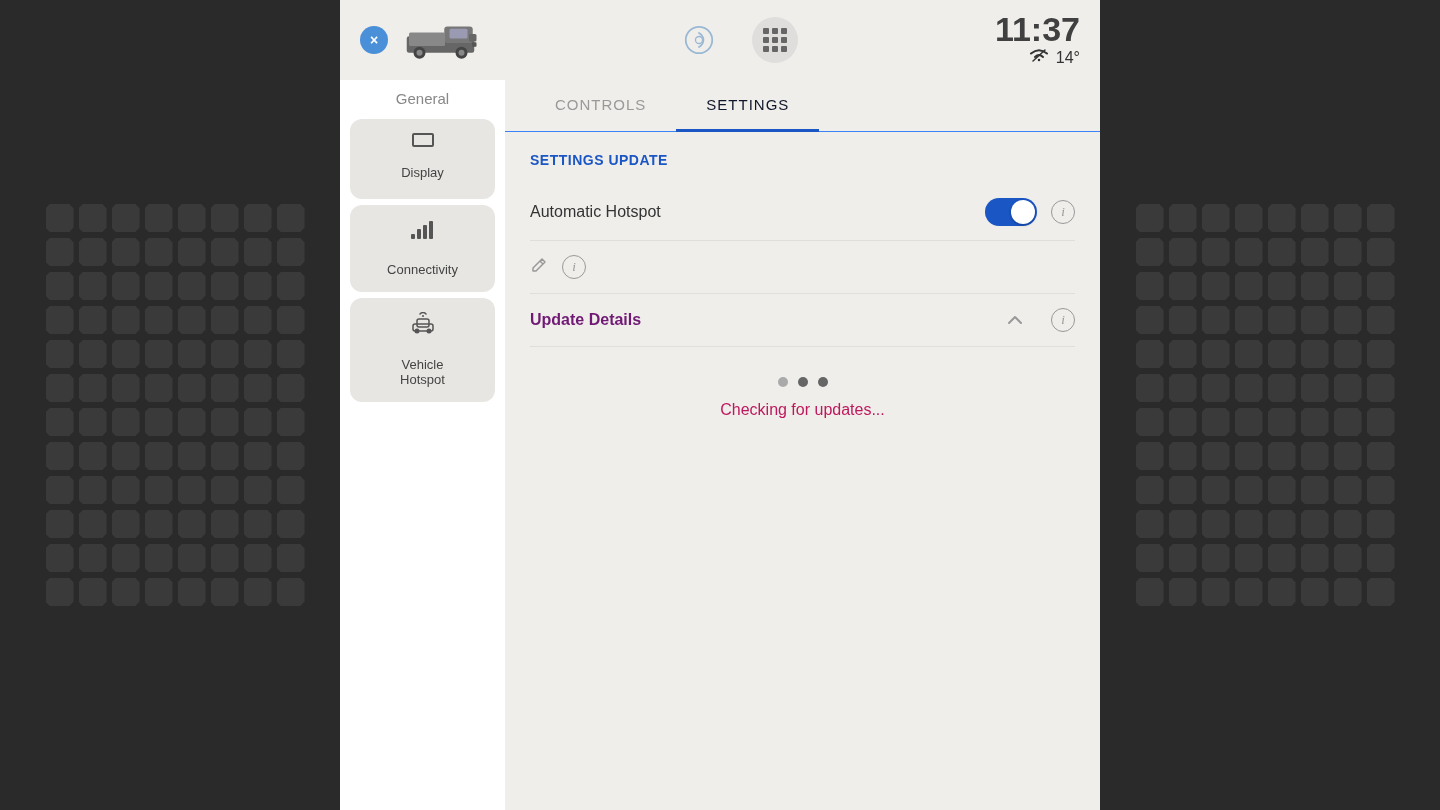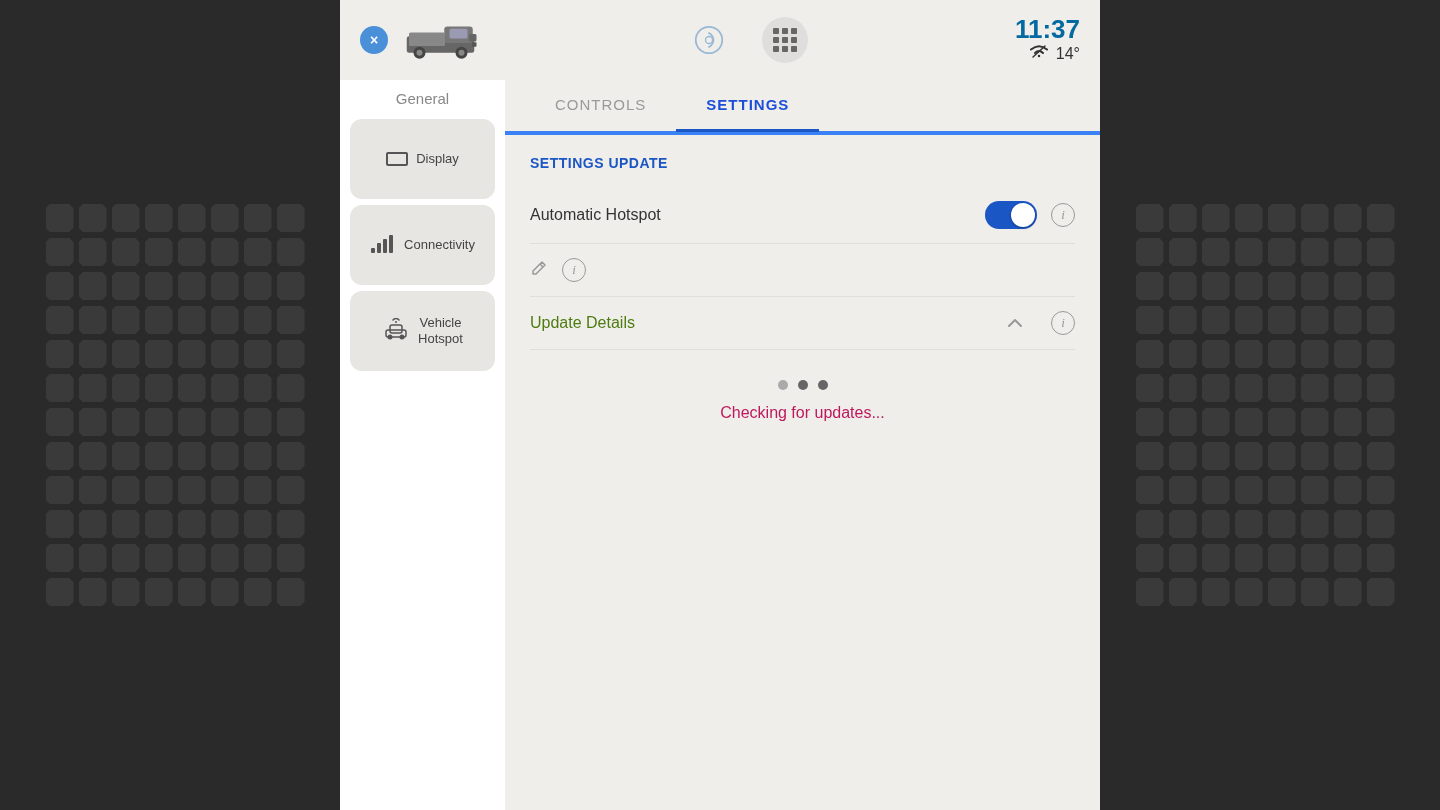--- a/index.html
+++ b/index.html
@@ -140,23 +140,23 @@
       height: 6px;
       background: #666;
       border-radius: 1px;
     }
 
     .top-bar-right {
       text-align: right;
     }
 
     .time {
-      font-size: 26px;
+      font-size: 34px;
       font-weight: 600;
-      color: #0369a1;
+      color: #404040;
       line-height: 1;
     }
 
     .status-row {
       display: flex;
       align-items: center;
       justify-content: flex-end;
       gap: 6px;
       margin-top: 2px;
     }
@@ -188,26 +188,25 @@
       padding: 0 10px;
       gap: 6px;
       overflow-y: auto;
     }
 
     .sidebar-item {
       background: #e8e6e3;
       border-radius: 12px;
       padding: 14px 8px;
       display: flex;
-      flex-direction: row;
-      align-items: center;
-      gap: 8px;
+      flex-direction: column;
+      align-items: center;
+      gap: 18px;
       cursor: pointer;
       min-height: 80px;
-      justify-content: center;
     }
 
     .sidebar-item-label {
       font-size: 13px;
       color: #444;
       text-align: center;
       line-height: 1.2;
     }
 
     .sidebar-item-icon {
@@ -228,40 +227,40 @@
       flex: 1;
       display: flex;
       flex-direction: column;
       overflow: hidden;
     }
 
     
     .tabs {
       display: flex;
       padding: 0 20px;
-      border-bottom: 4px solid #3b82f6;
+      border-bottom: 1px solid #3b82f6;
       flex-shrink: 0;
     }
 
     .tab {
       padding: 16px 30px;
       font-size: 15px;
       font-weight: 500;
       letter-spacing: 1px;
       color: #999;
       cursor: pointer;
       border-bottom: 3px solid transparent;
       margin-bottom: -1px;
       text-transform: uppercase;
     }
 
     .tab.active {
-      color: #1d4ed8;
+      color: #0f172a;
       border-bottom-color: #1a56c4;
-      font-weight: 700;
+      font-weight: 400;
     }
 
     
     .settings-content {
       flex: 1;
       overflow-y: auto;
       padding: 20px 25px;
     }
 
     .section-header {
@@ -337,22 +336,23 @@
     .update-details-row {
       display: flex;
       align-items: center;
       padding: 14px 0;
       border-bottom: 1px solid #e0dedd;
     }
 
     .update-details-label {
       flex: 1;
       font-size: 16px;
-      color: #4d7c0f;
+      color: #701a75;
       cursor: pointer;
+      font-weight: bold;
     }
 
     .chevron-icon {
       font-size: 14px;
       color: #999;
       margin-right: 14px;
     }
 
     
     .checking-section {

